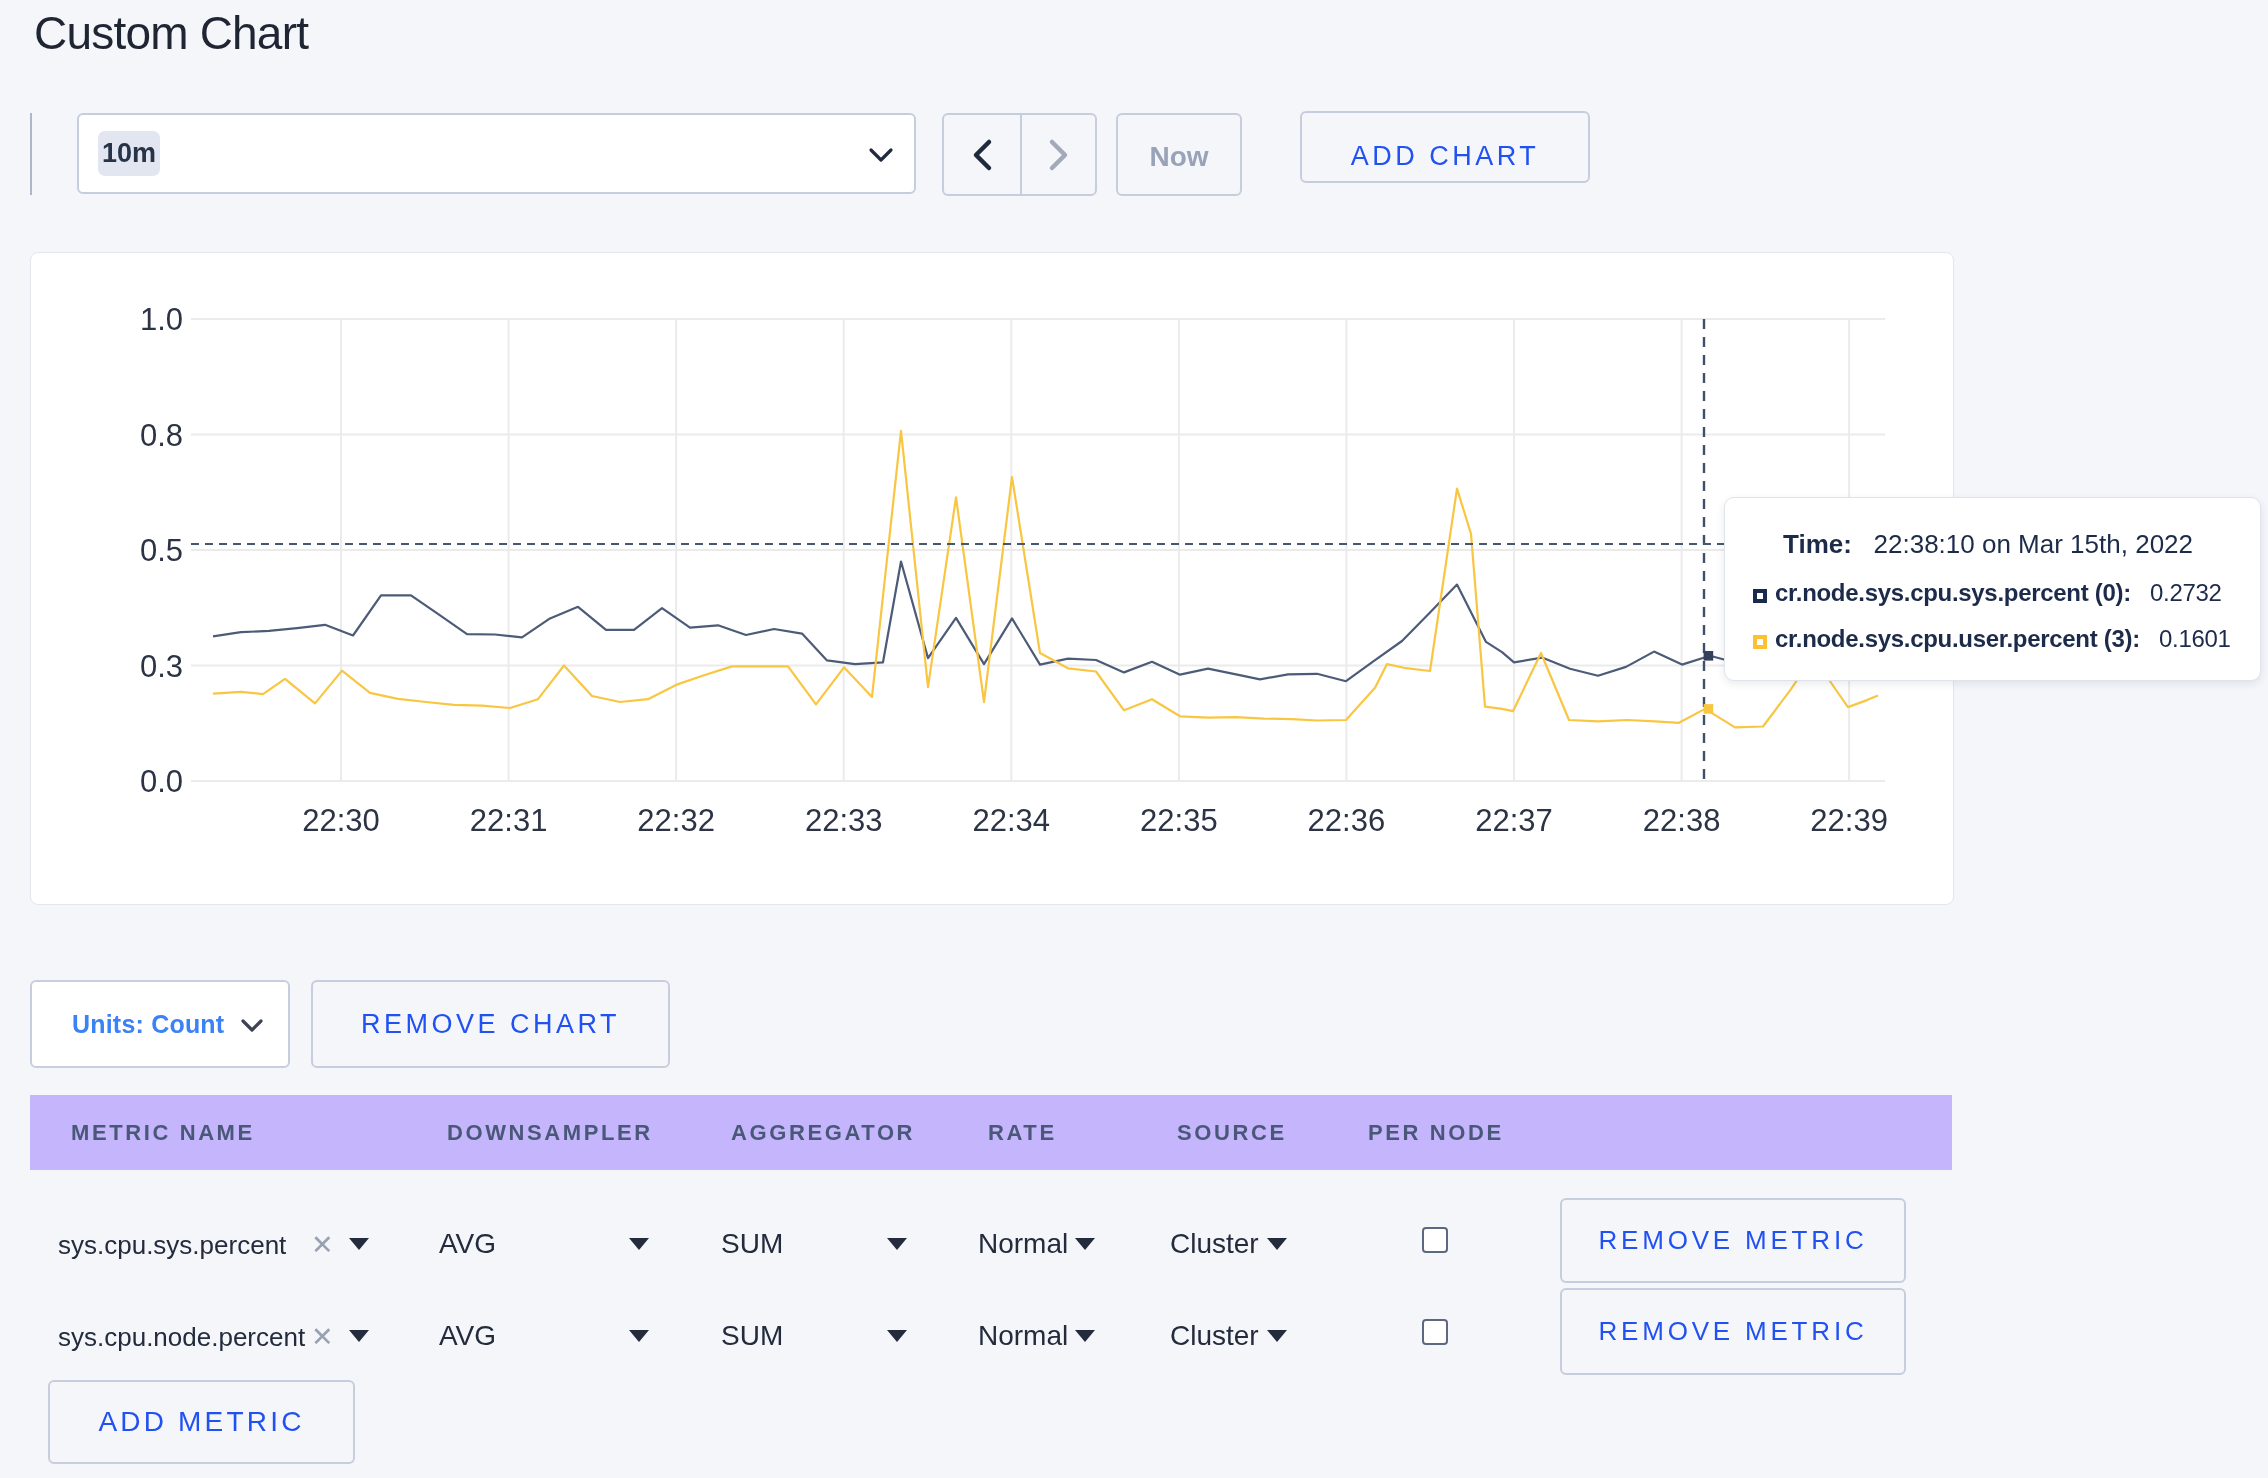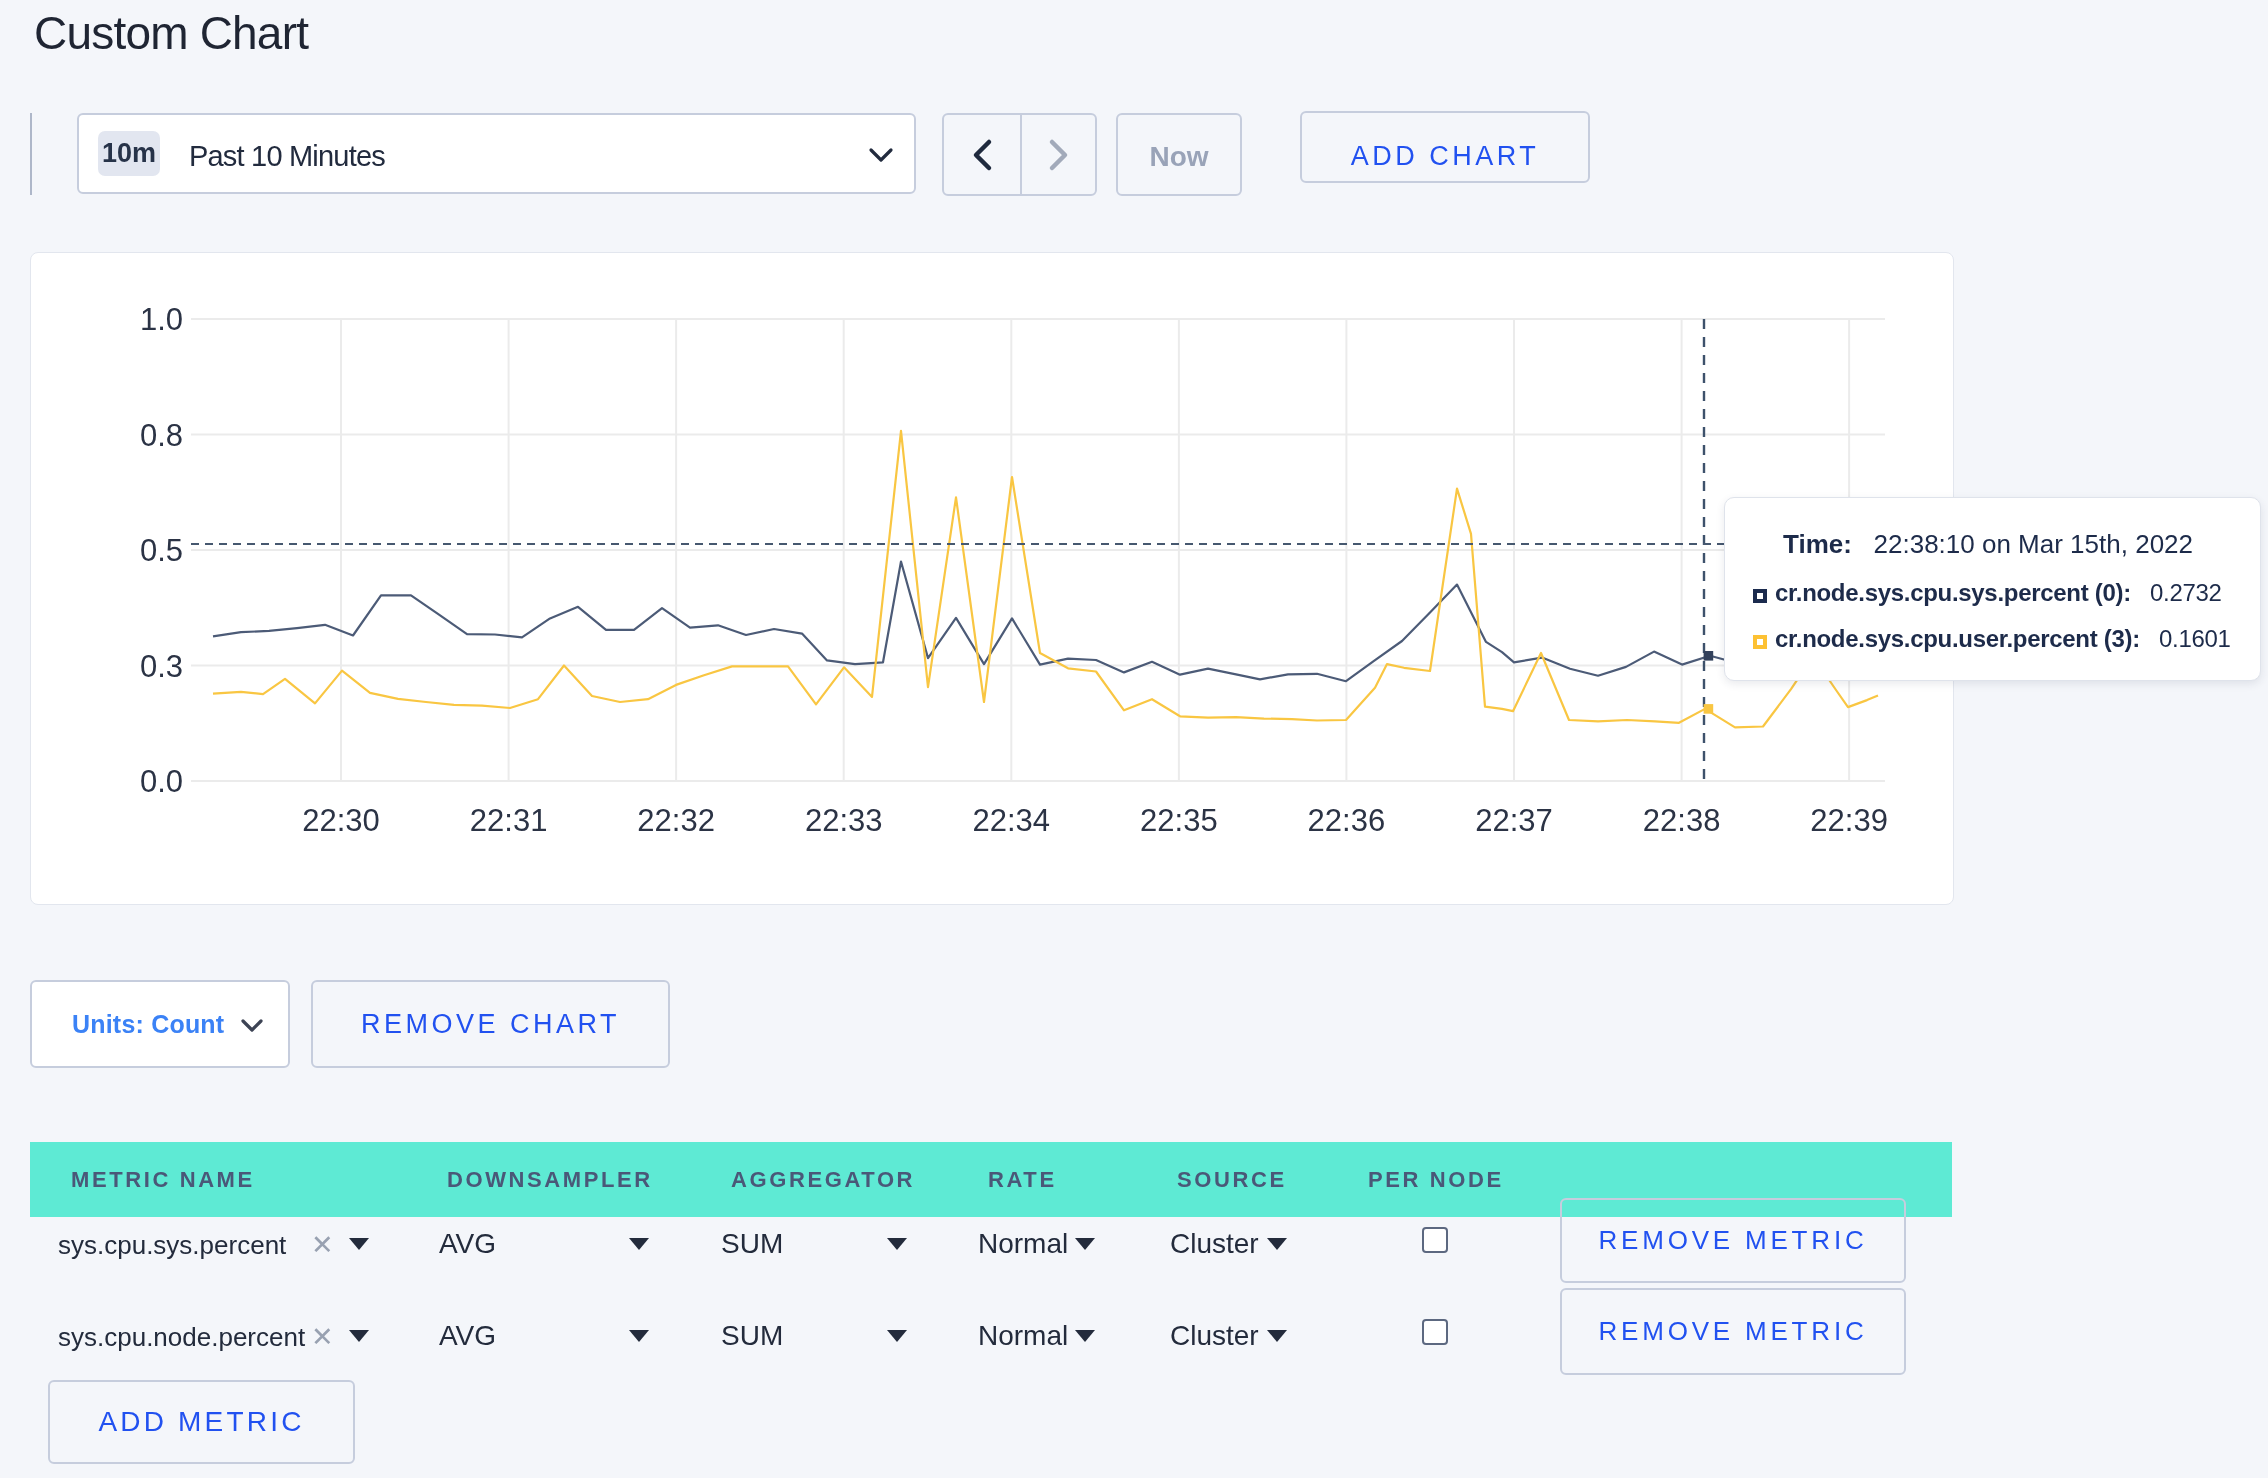--- a/index.html
+++ b/index.html
@@ -25,40 +25,39 @@
   .grid line { stroke:#ebebeb; stroke-width:2; }
   .tooltip { position:absolute; left:1724px; top:497px; width:537px; height:184px; background:#fff; border:1px solid #dfe3eb;
              border-radius:10px; box-shadow:0 3px 8px rgba(40,50,80,0.10); font-size:24px; letter-spacing:-0.3px; color:#1d2b4a; }
   .tt-row { position:absolute; left:28px; white-space:nowrap; }
   .tt-sq { display:inline-block; width:14px; height:14px; border:4px solid #1b2b4e; vertical-align:-2px; margin-right:8px; }
   .tt-sq.y { border-color:#fdc133; }
   .unitsbox { position:absolute; left:30px; top:980px; width:260px; height:88px; background:#fff; border:2px solid #c6cddd; border-radius:6px; }
   .unitsbox .t { position:absolute; left:40px; top:0; line-height:84px; font-size:25px; font-weight:700; color:#3b82f6; letter-spacing:0.2px; }
   .removechart { position:absolute; left:311px; top:980px; width:359px; height:88px; border:2px solid #c6cddd; border-radius:6px;
             font-size:27px; font-weight:500; color:#2151f0; text-align:center; line-height:84px; letter-spacing:3.5px; }
-  .thead { position:absolute; left:30px; top:1142px; width:1922px; height:75px; background:#5eead4; }
+  .thead { position:absolute; left:30px; top:1095px; width:1922px; height:75px; background:#c4b5fd; }
   .th { position:absolute; top:0; line-height:75px; font-size:22px; font-weight:600; color:#4a5878; letter-spacing:2.6px; }
   .cell { position:absolute; font-size:28px; color:#232b3c; white-space:nowrap; }
   .xicon { color:#98a1b1; font-size:27px; }
   .mname { font-size:26px; }
   .caret { position:absolute; width:0; height:0; border-left:10px solid transparent; border-right:10px solid transparent; border-top:12px solid #232b3c; }
   .checkbox { position:absolute; left:1422px; width:26px; height:26px; background:#fff; border:2px solid #5c6880; border-radius:4px; }
   .rmbtn { position:absolute; left:1560px; width:346px; border:2px solid #c6cddd; border-radius:6px;
            font-size:26px; font-weight:500; color:#2151f0; text-align:center; letter-spacing:3.8px; }
   .addmetric { position:absolute; left:48px; top:1380px; width:307px; height:84px; border:2px solid #c6cddd; border-radius:6px;
            font-size:28px; font-weight:500; color:#2151f0; text-align:center; line-height:80px; letter-spacing:3.2px; }
 </style>
 </head>
 <body>
   <h1>Custom Chart</h1>
   <div class="vrule"></div>
 
   <div class="timebox">
     <span class="badge">10m</span>
-    <span class="tlabel">Past 10 Minutes</span>
     <svg class="abs" style="left:780px;top:28px" width="44" height="30" viewBox="0 0 44 30">
       <polyline points="12,7 22,17 32,7" fill="none" stroke="#222b3e" stroke-width="3.2" stroke-linecap="round" stroke-linejoin="round"></polyline>
     </svg>
   </div>
 
   <div class="navpair">
     <div class="mid"></div>
     <svg class="abs" style="left:22px;top:22px" width="34" height="36" viewBox="0 0 34 36">
       <polyline points="23,5 10,18 23,31" fill="none" stroke="#1f2a3e" stroke-width="4.5" stroke-linecap="round" stroke-linejoin="round"></polyline>
     </svg>

